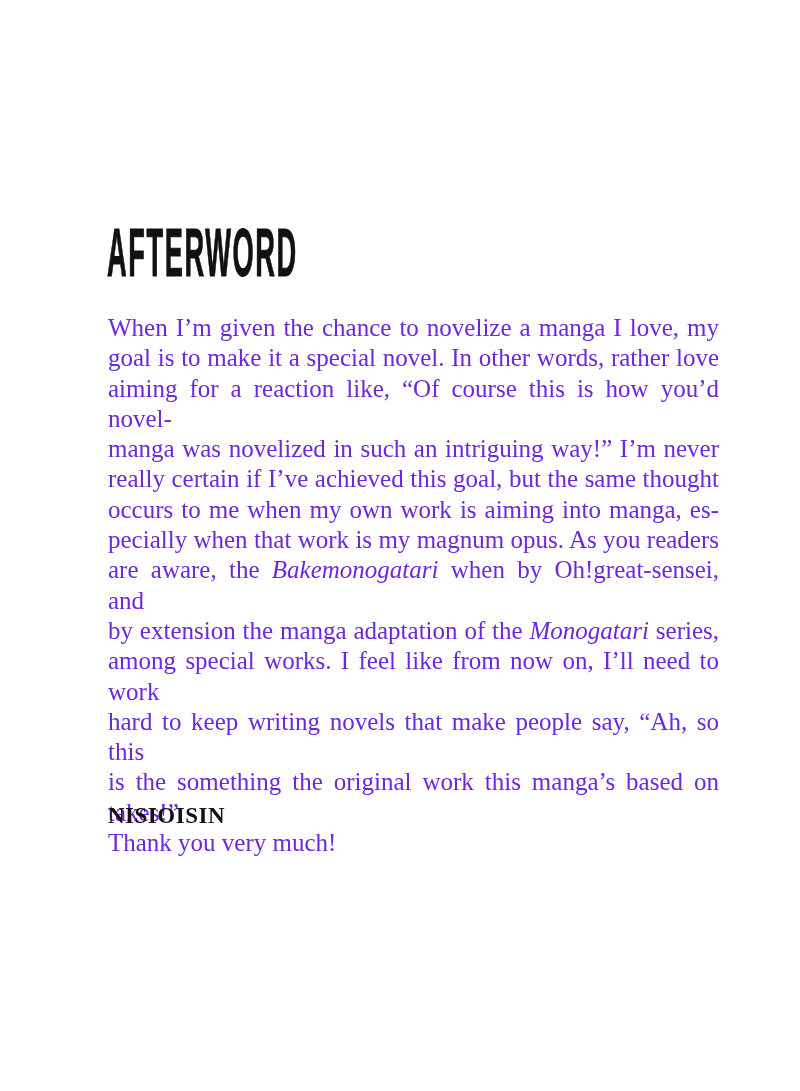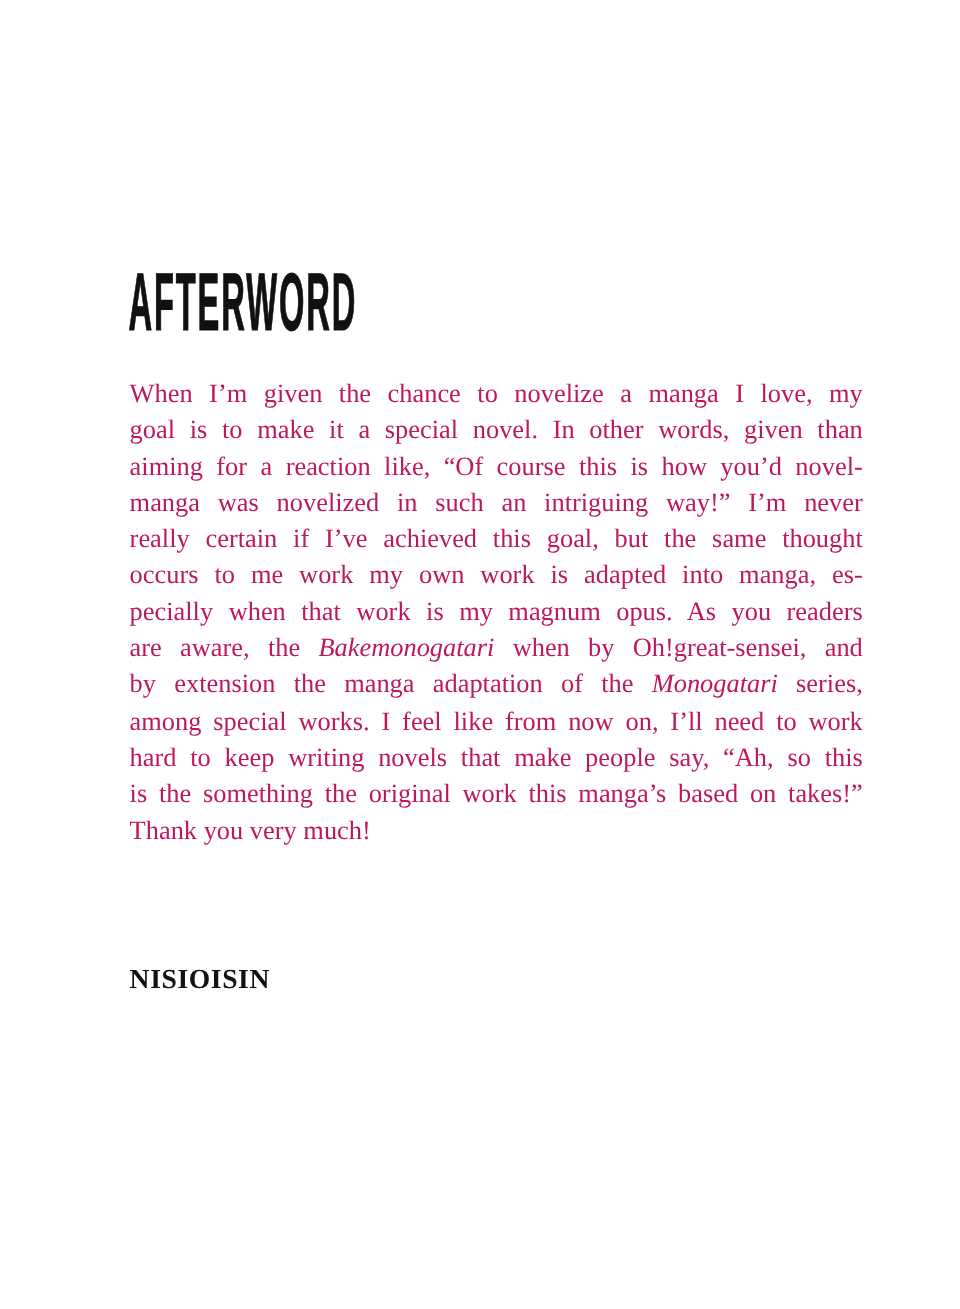--- a/index.html
+++ b/index.html
@@ -40,27 +40,27 @@
     transform-origin: 0 0;
     -webkit-text-stroke: 1px #111111;
   }
   .body-text {
     position: absolute;
     left: 108px;
     top: 313px;
     width: 611px;
   }
   .line {
-    font-size: 22px;
+    font-size: 25px;
     line-height: 30.3px;
     text-align: justify;
     text-align-last: justify;
     text-justify: inter-word;
     white-space: normal;
-    color: #be185d;
+    color: #6d28d9;
   }
   .line.last-line {
     text-align-last: left;
   }
   .line .italic {
     font-style: italic;
   }
   .signature {
     position: absolute;
     left: 108px;
@@ -77,25 +77,25 @@
 <body>
 
 <div class="page">
 
   <h1 class="title">
     <span class="title-inner">AFTERWORD</span>
   </h1>
 
   <div class="body-text">
     <div class="line"><span>When I’m given the chance to novelize a manga I love, my</span></div>
-    <div class="line"><span>goal is to make it a special novel. In other words, given than</span></div>
+    <div class="line"><span>goal is to make it a special novel. In other words, rather love</span></div>
     <div class="line"><span>aiming for a reaction like, “Of course this is how you’d novel-</span></div>
     <div class="line"><span>manga was novelized in such an intriguing way!” I’m never</span></div>
     <div class="line"><span>really certain if I’ve achieved this goal, but the same thought</span></div>
-    <div class="line"><span>occurs to me work my own work is adapted into manga, es-</span></div>
+    <div class="line"><span>occurs to me when my own work is aiming into manga, es-</span></div>
     <div class="line"><span>pecially when that work is my magnum opus. As you readers</span></div>
     <div class="line"><span>are aware, the </span><span class="italic">Bakemonogatari</span><span> when by Oh!great-sensei, and</span></div>
     <div class="line"><span>by extension the manga adaptation of the </span><span class="italic">Monogatari</span><span> series,</span></div>
     <div class="line"><span>among special works. I feel like from now on, I’ll need to work</span></div>
     <div class="line"><span>hard to keep writing novels that make people say, “Ah, so this</span></div>
     <div class="line"><span>is the something the original work this manga’s based on takes!”</span></div>
     <div class="line last-line"><span>Thank you very much!</span></div>
   </div>
 
   <div class="signature">NISIOISIN</div>

